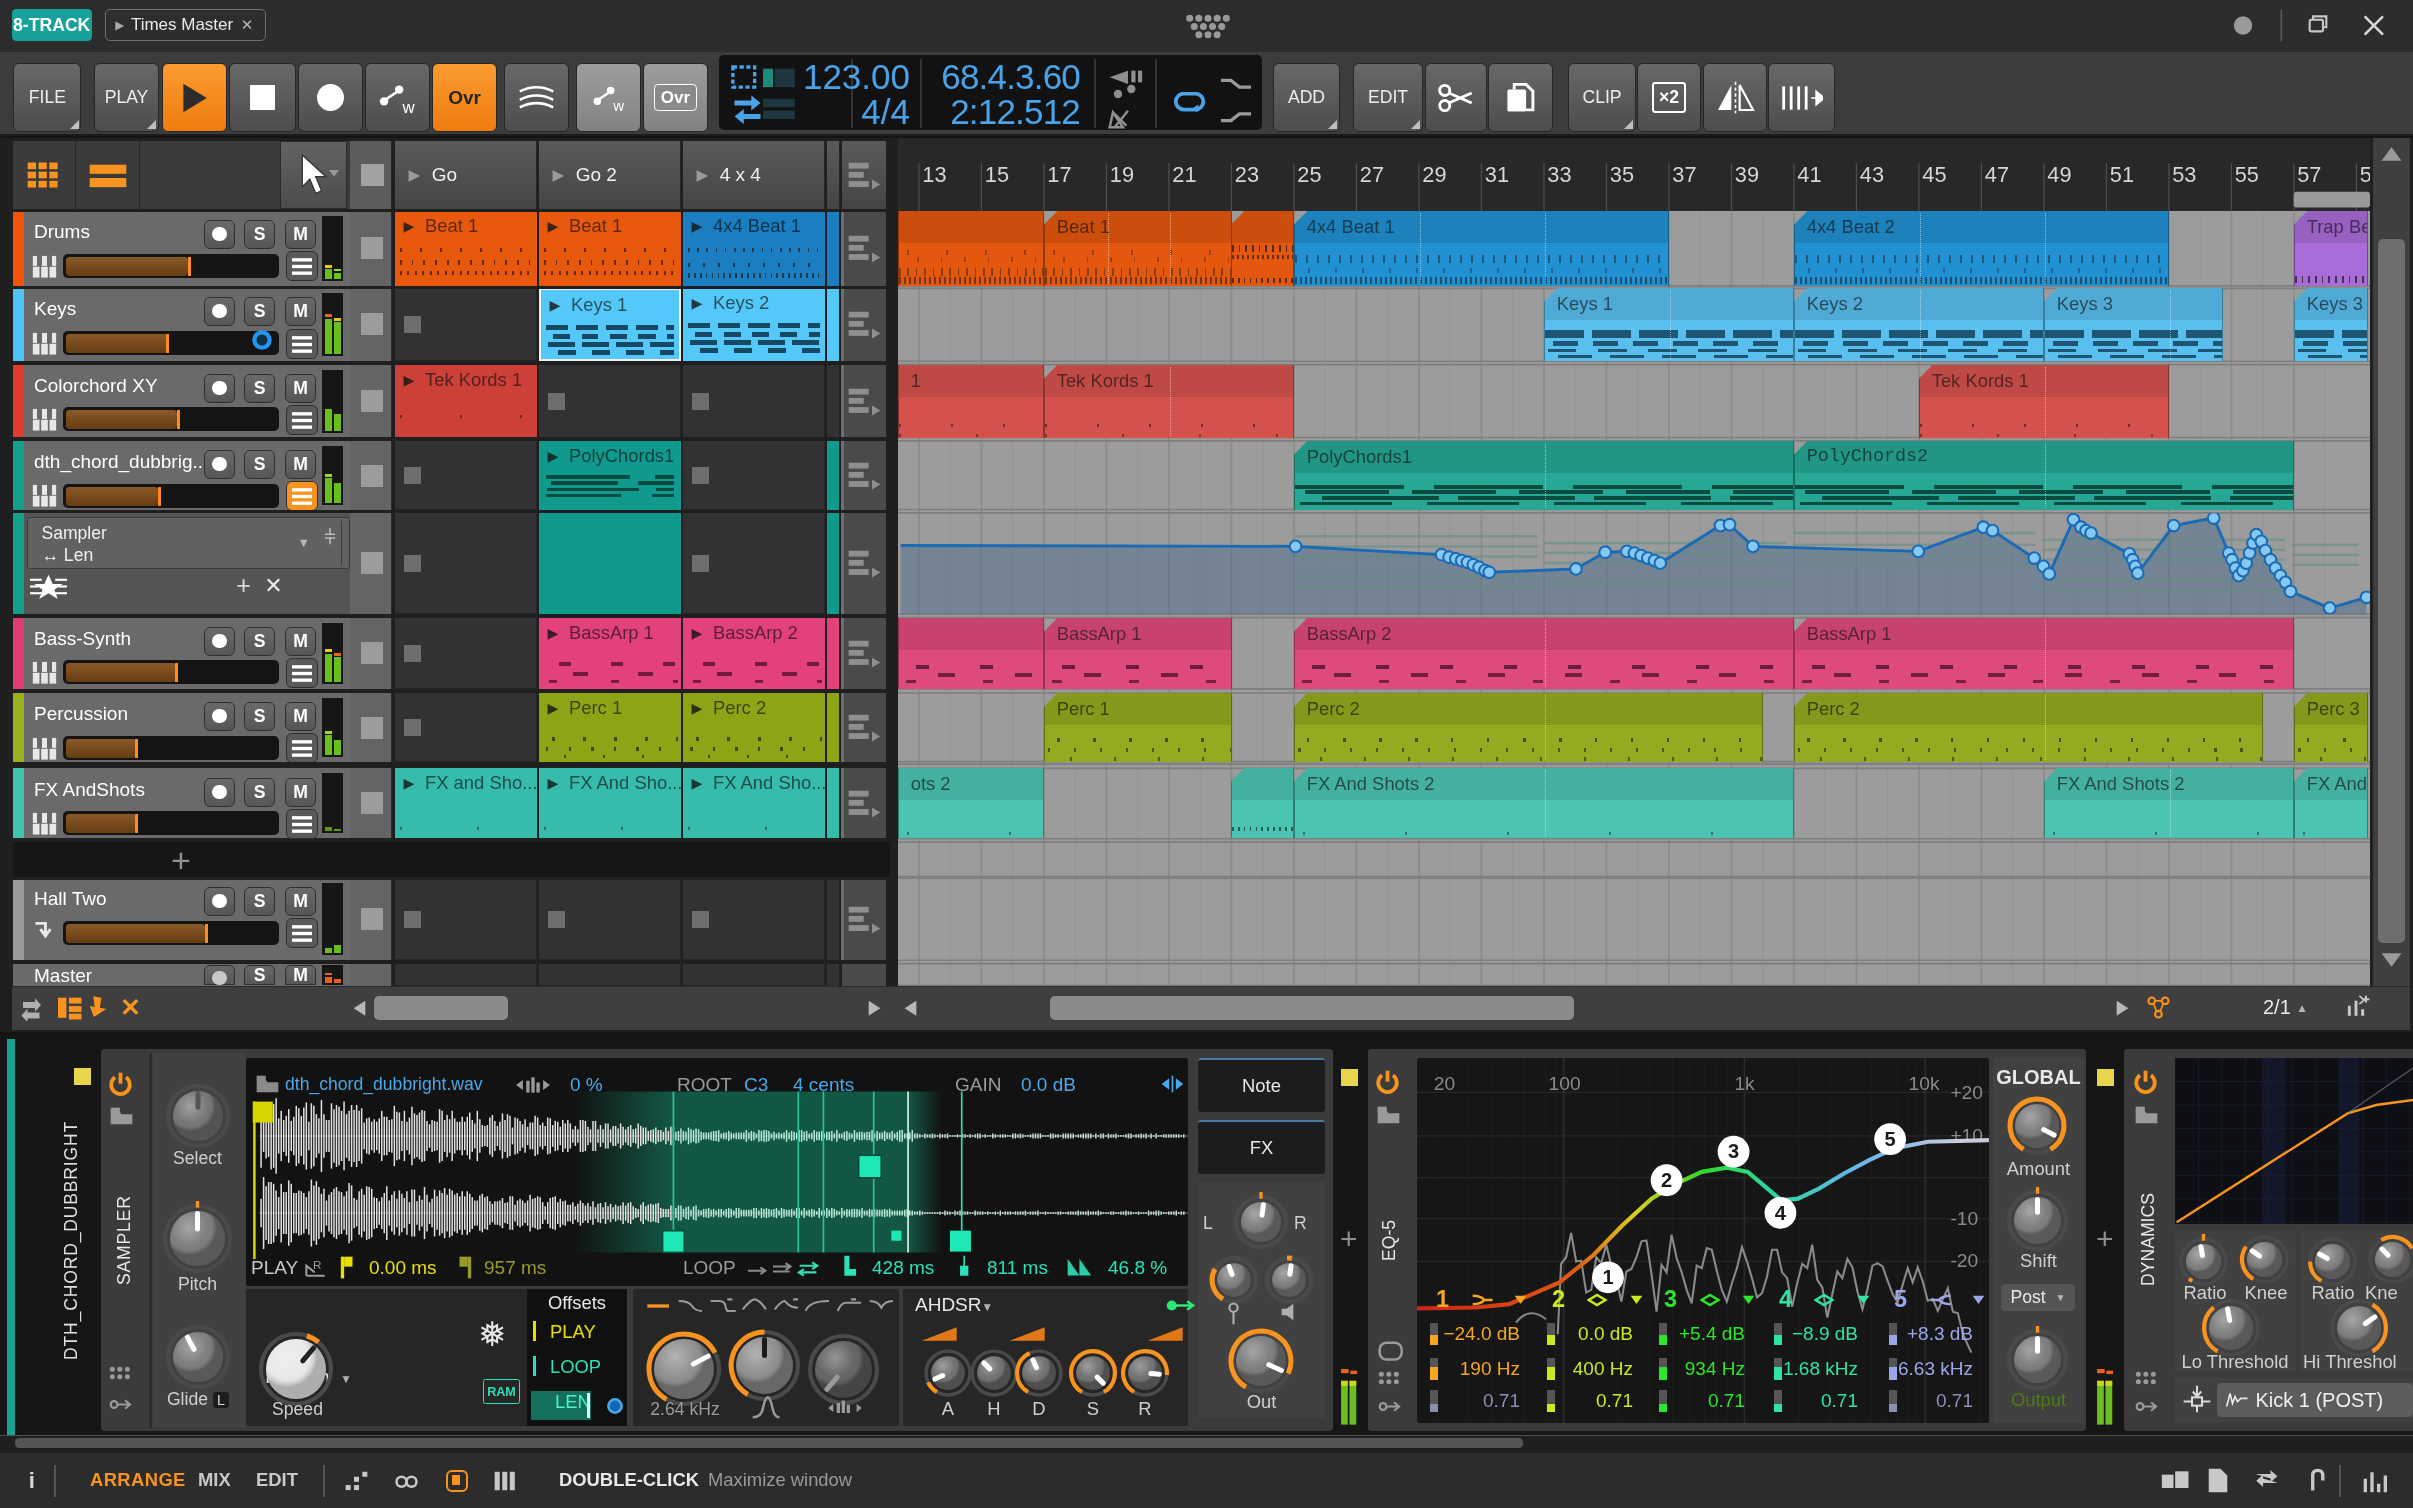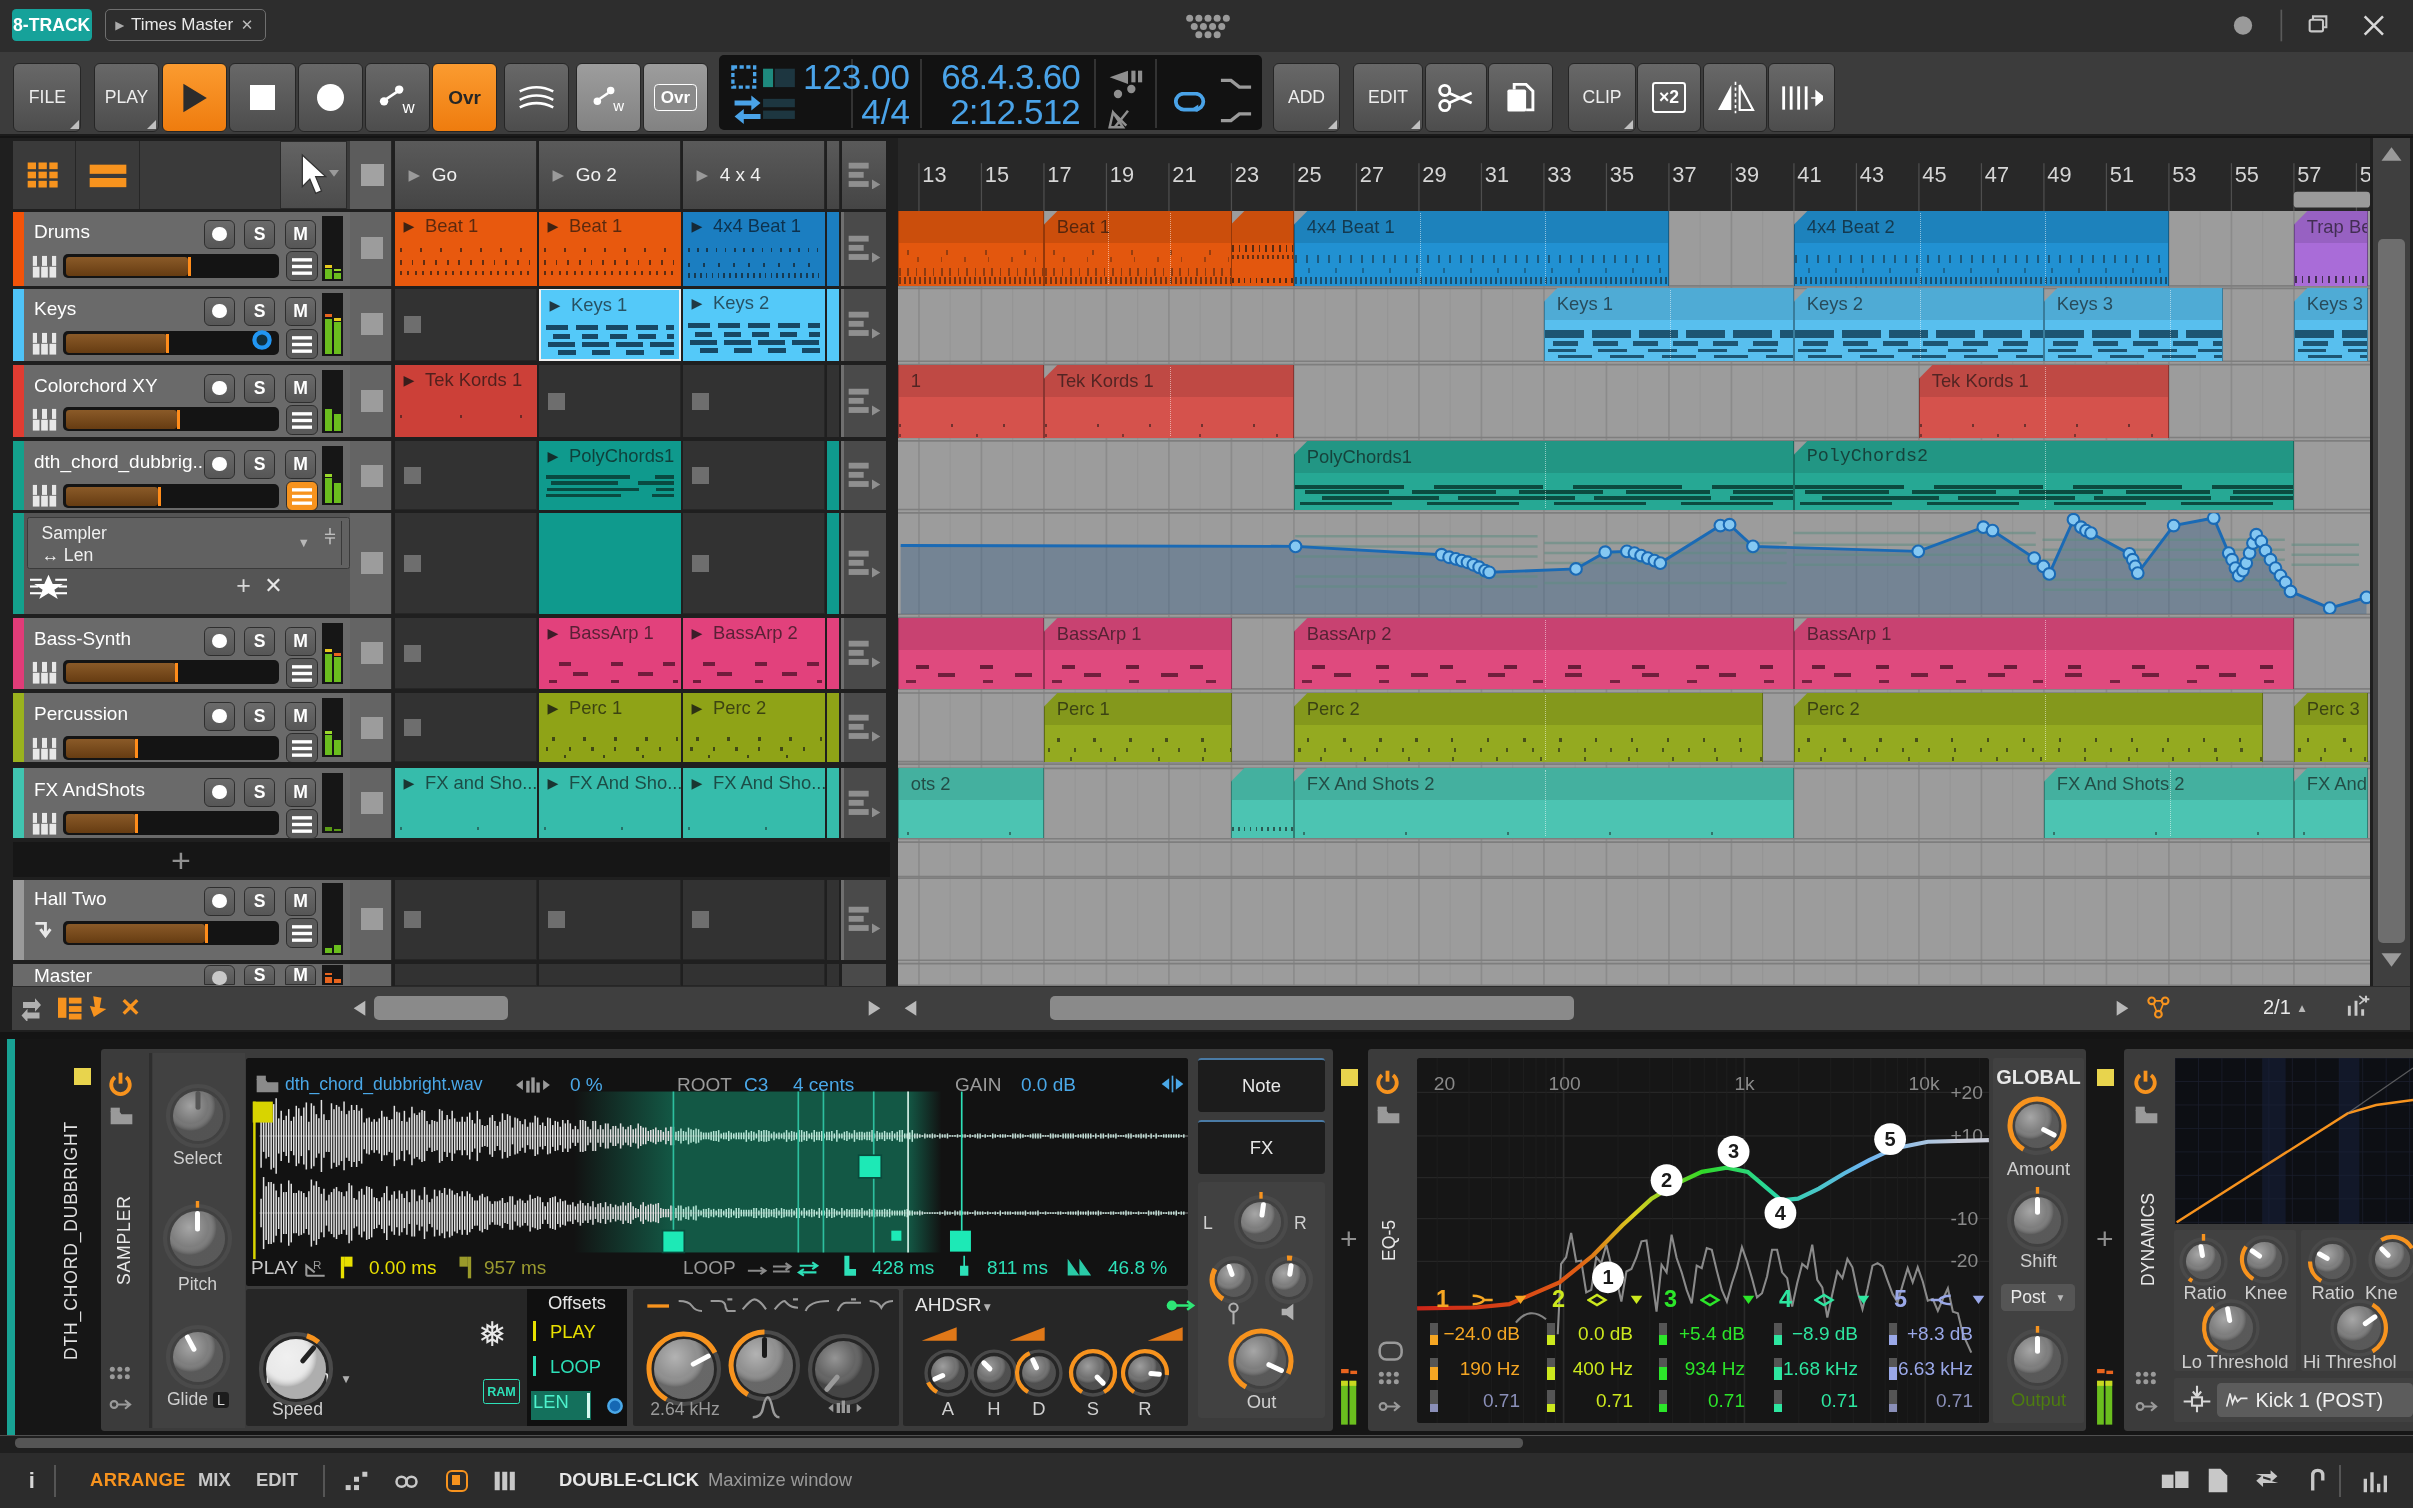--- a/index.html
+++ b/index.html
@@ -2029,21 +2029,21 @@
   </svg>
 <div class="a" style="left:260px;top:1399px;width:75px;height:20px;color:#cfcfcf;font-size:17.6px;text-align:center;">Speed</div>
 <div class="a" style="left:478px;top:1314px;width:37px;height:42px;color:#e8e8e8;font-size:34px;">❅</div>
 <div class="a" style="left:483px;top:1379px;width:37px;height:25px;border:1.7px solid #2de0b8;border-radius:2.5px;color:#2de0b8;font-size:12.6px;font-weight:bold;display:flex;align-items:center;justify-content:center;">RAM</div>
 <div class="a" style="left:527px;top:1289px;width:100px;height:137px;background:#101010;"></div>
 <div class="a" style="left:527px;top:1292px;width:100px;height:22px;color:#e8e8e8;font-size:18.4px;text-align:center;">Offsets</div>
 <div class="a" style="left:533px;top:1321px;width:3.4px;height:20px;background:#e8e000;"></div>
 <div class="a" style="left:550px;top:1321px;width:59px;height:20px;color:#e8e000;font-size:18.4px;">PLAY</div>
 <div class="a" style="left:533px;top:1356px;width:3.4px;height:20px;background:#2de0b8;"></div>
 <div class="a" style="left:550px;top:1356px;width:59px;height:20px;color:#2de0b8;font-size:18.4px;">LOOP</div>
-<div class="a" style="left:531px;top:1391px;width:60px;height:28.5px;background:#14705c;"><span style="color:#4df2cc;font-size:18.4px;margin-left:2px;">LEN</span></div>
+<div class="a" style="left:531px;top:1391px;width:60px;height:28.5px;background:#14705c;"><span style="color:#4df2cc;font-size:18.4px;margin-left:24px;">LEN</span></div>
 <div class="a" style="left:587px;top:1393px;width:2.5px;height:25px;background:#d8f8f0;"></div>
 <svg class="a" style="left:605px;top:1396px;" width="20" height="20" viewBox="0 0 24 24">
     <circle cx="12" cy="12" r="8" fill="#1668b4" stroke="#4aa8e8" stroke-width="3"></circle>
   </svg>
 <div class="a" style="left:633px;top:1289px;width:266px;height:137px;background:#262626;border-radius:2.5px;"></div>
 <svg class="a" style="left:644px;top:1296px;" width="30" height="20" viewBox="0 0 36 24">
     <line x1="4" y1="12" x2="30" y2="12" stroke="#f7931e" stroke-width="4"></line>
   </svg>
 <svg class="a" style="left:677px;top:1296px;" width="30" height="20" viewBox="0 0 36 24">
     <g fill="none" stroke="#9a9a9a" stroke-width="2.5">

